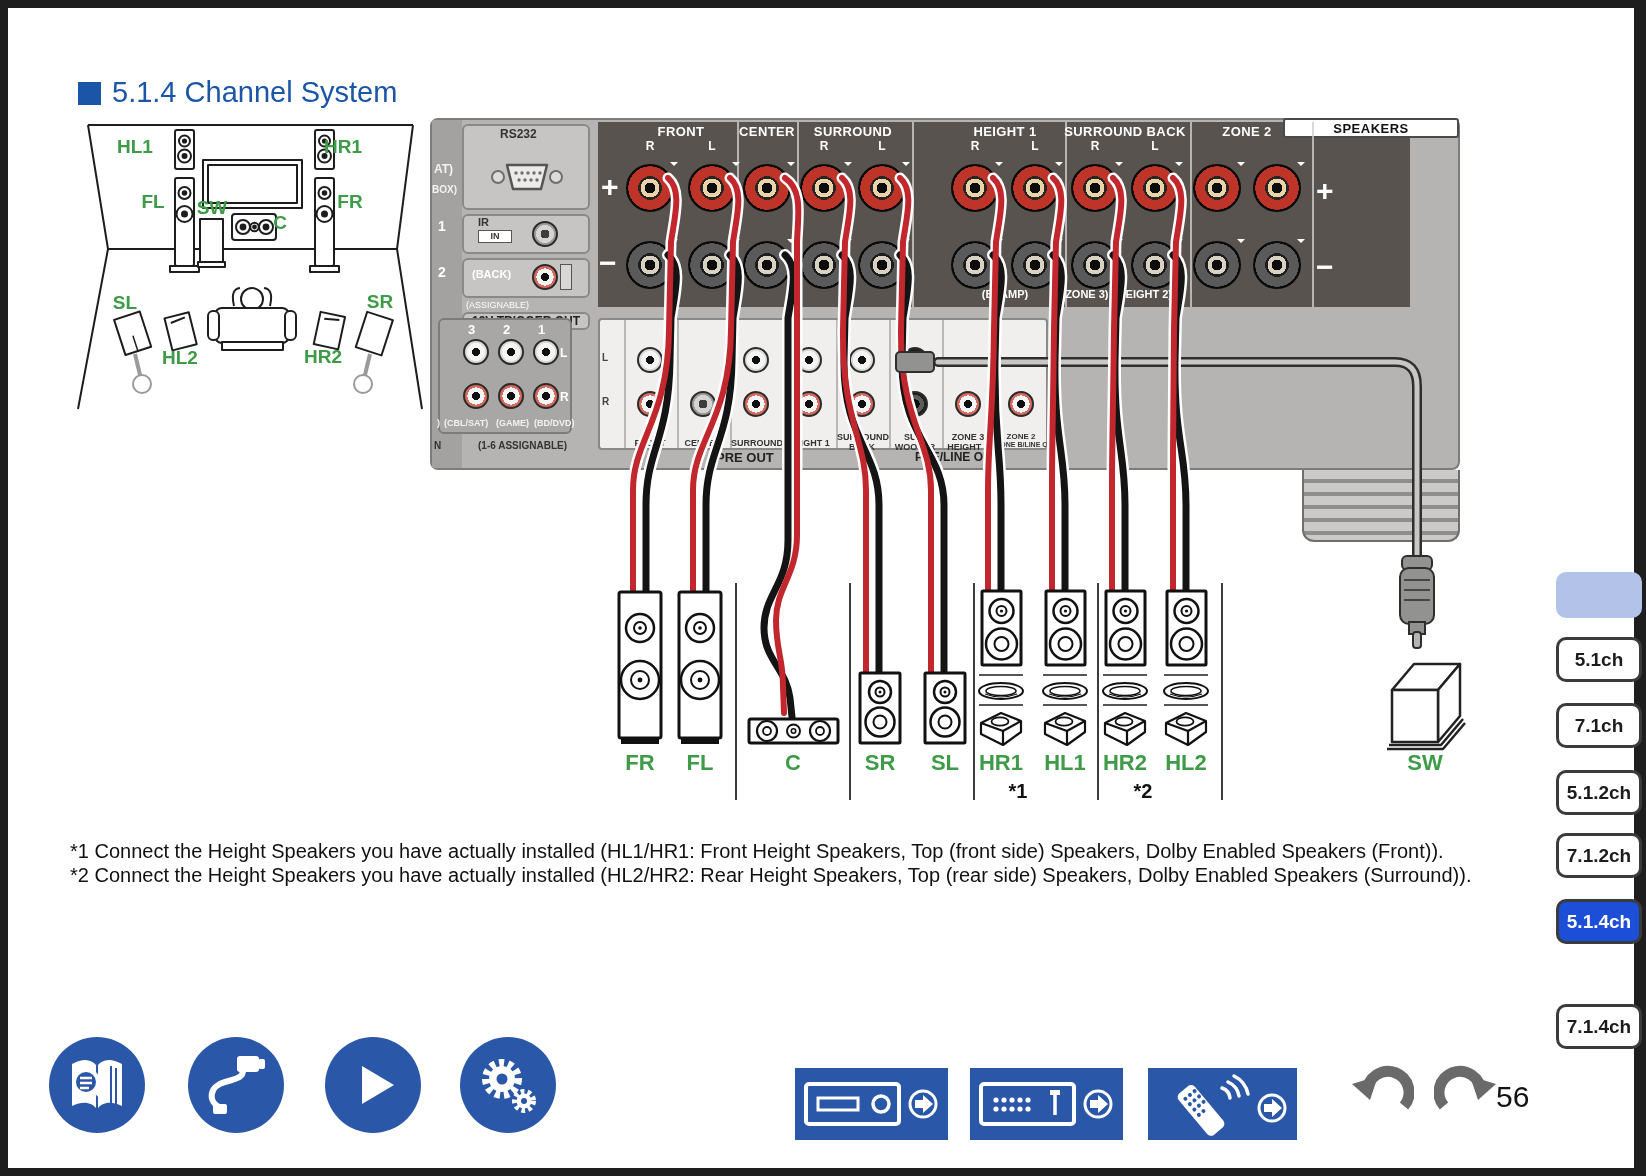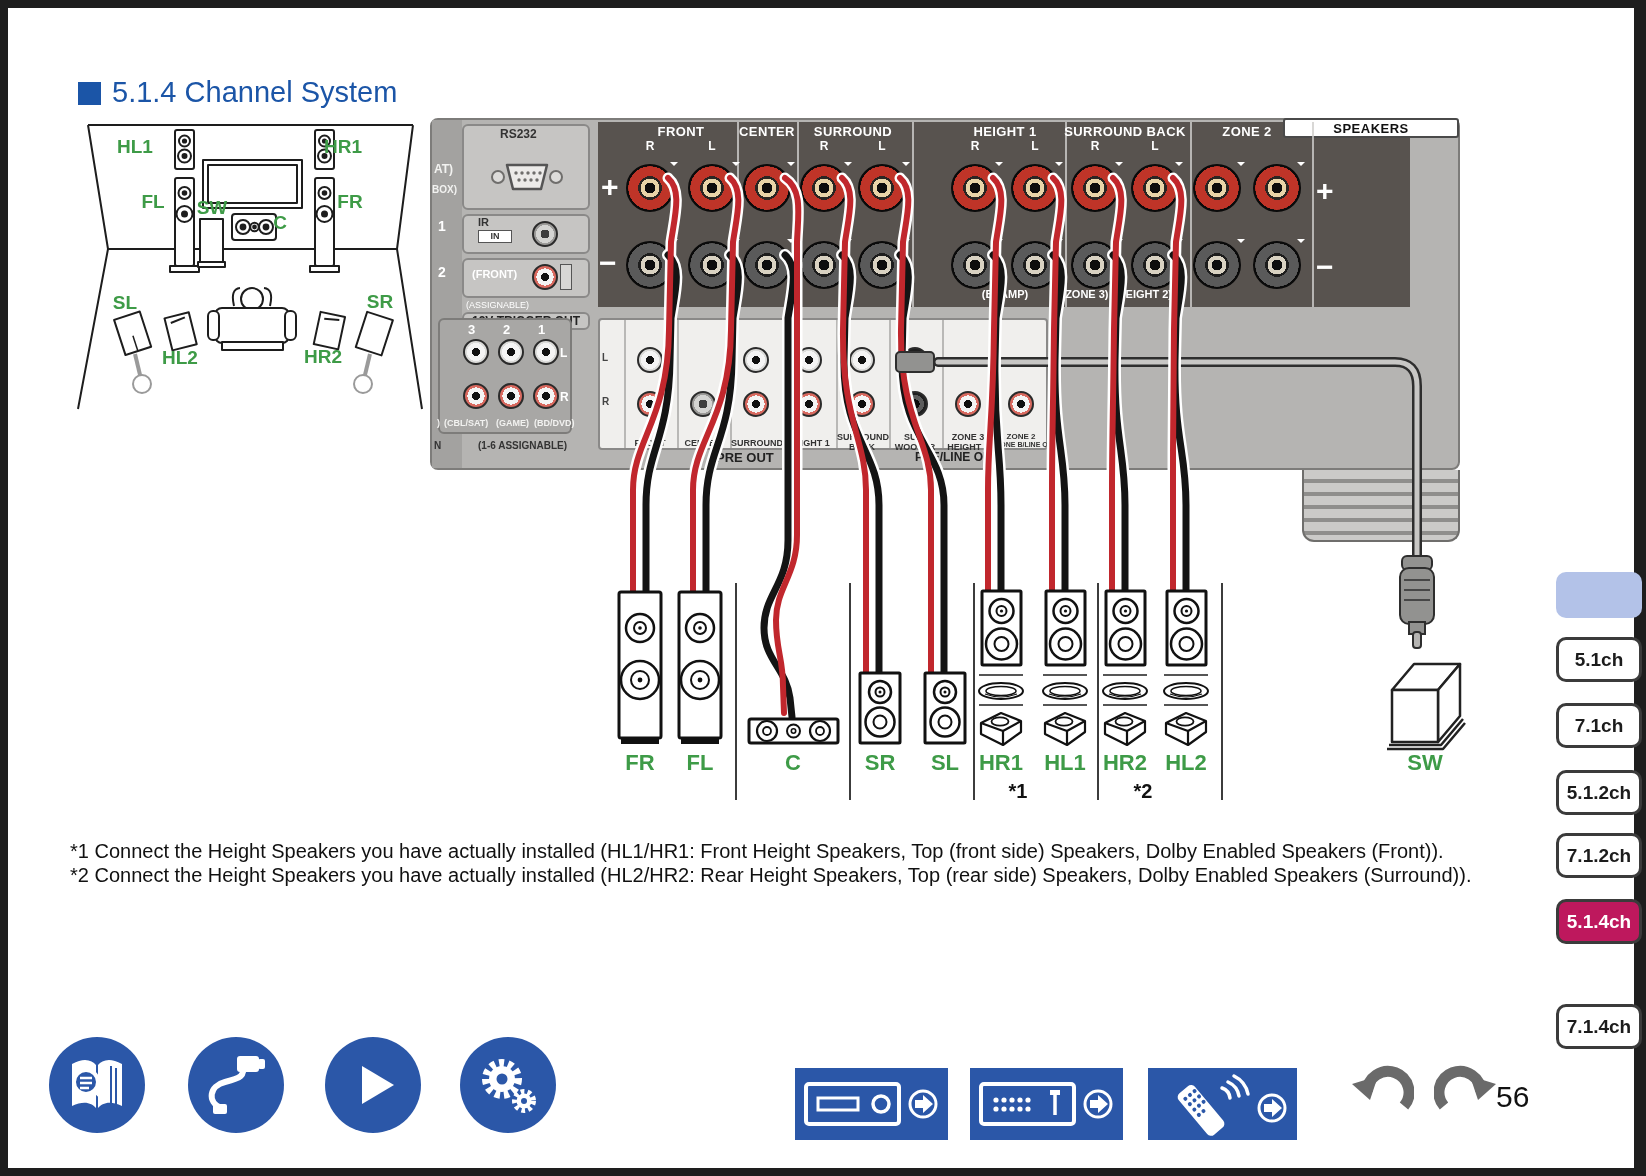--- a/index.html
+++ b/index.html
@@ -36,21 +36,21 @@
   .rca.d{background:radial-gradient(circle,#0a0a0a 0 30%,#5c5c5c 30% 58%,#1f1f1f 58% 100%)}
   .preout-main{background:#f0efed;border:2px solid #8a8988;border-radius:4px}
   .colsep{width:2px;background:#b9b8b6}
   .collbl{color:#333;font-size:9px;font-weight:bold;text-align:center;white-space:nowrap;line-height:1.15}
   .preout-word{color:#222;font-weight:bold;font-size:13px;white-space:nowrap}
   .fins{background:repeating-linear-gradient(180deg,#cbcac8 0 9px,#8f8e8c 9px 13px);border:2px solid #6f6e6c;border-top:none;border-radius:0 0 12px 12px}
   .divider{width:2px;background:#3c3c3c}
   .footnote{font-size:20px;color:#111;white-space:nowrap}
   .star{font-size:20px;font-weight:bold;color:#111;text-align:center}
   .tab{position:absolute;left:1556px;width:86px;height:45px;background:#fff;border:3px solid #3b3b3b;border-radius:10px;display:flex;align-items:center;justify-content:center;font-weight:bold;font-size:19px;color:#1c1c1c;cursor:pointer}
-  .tab.active{background:#be185d;color:#fff}
+  .tab.active{background:#1d4ed8;color:#fff}
   .tab.blue{background:#b3c2e8;border:none;height:46px}
   .circbtn{position:absolute;width:96px;height:96px;border-radius:50%;background:#2b57a8;display:flex;align-items:center;justify-content:center;cursor:pointer}
   .rectbtn{position:absolute;height:72px;background:#2b57a8;cursor:pointer}
   .pagenum{font-size:30px;color:#111;font-weight:normal}
   svg.deco{display:block}
 </style>
 </head>
 <body>
 
 <div id="page">
@@ -181,21 +181,21 @@
         <circle cx="47" cy="22" r="1.7"></circle>
       </g>
   </svg>
 
   <div class="abs gbox" style="left:462px;top:214px;width:128px;height:40px"></div>
   <div class="abs tinyd" style="left:478px;top:216px;font-size:11px">IR</div>
   <div class="abs" style="left:478px;top:230px;width:34px;height:13px;background:#fff;border:1.5px solid #555;font-size:9px;font-weight:bold;color:#333;text-align:center;line-height:11px">IN</div>
   <div class="rca g abs" style="left:532px;top:221px"></div>
 
   <div class="abs gbox" style="left:462px;top:258px;width:128px;height:40px"></div>
-  <div class="abs rl" style="left:472px;top:268px;font-size:11px">(FRONT)</div>
+  <div class="abs rl" style="left:472px;top:268px;font-size:11px">(BACK)</div>
   <div class="rca r abs" style="left:532px;top:264px"></div>
   <div class="abs" style="left:560px;top:264px;width:12px;height:26px;background:#d8d7d5;border:1.5px solid #555"></div>
   <div class="abs rl" style="left:466px;top:300px;font-size:9px;font-weight:normal">(ASSIGNABLE)</div>
   <div class="abs gbox ctr" style="left:462px;top:312px;width:128px;height:18px;font-size:12px;font-weight:bold;color:#222;line-height:15px">12V TRIGGER OUT</div>
 
   <div class="abs dark" style="left:598px;top:122px;width:812px;height:185px"></div>
   <div class="abs speakers-tab" style="left:1283px;top:118px;width:176px;height:20px">SPEAKERS</div>
 
   <div class="abs wsep" style="left:737px;top:122px;height:185px"></div>
   <div class="abs wsep" style="left:797px;top:122px;height:185px"></div>

